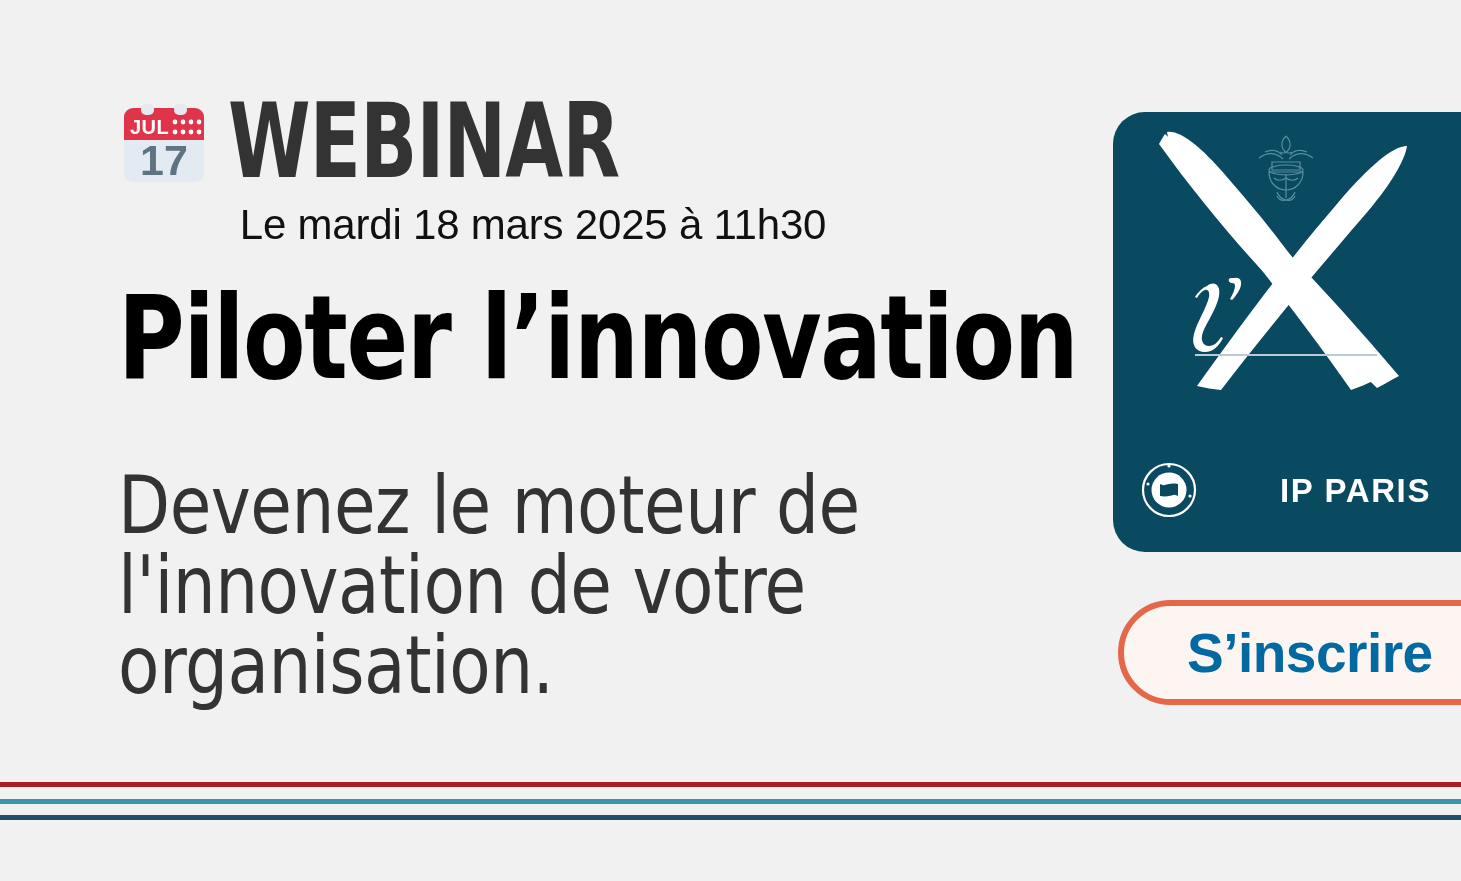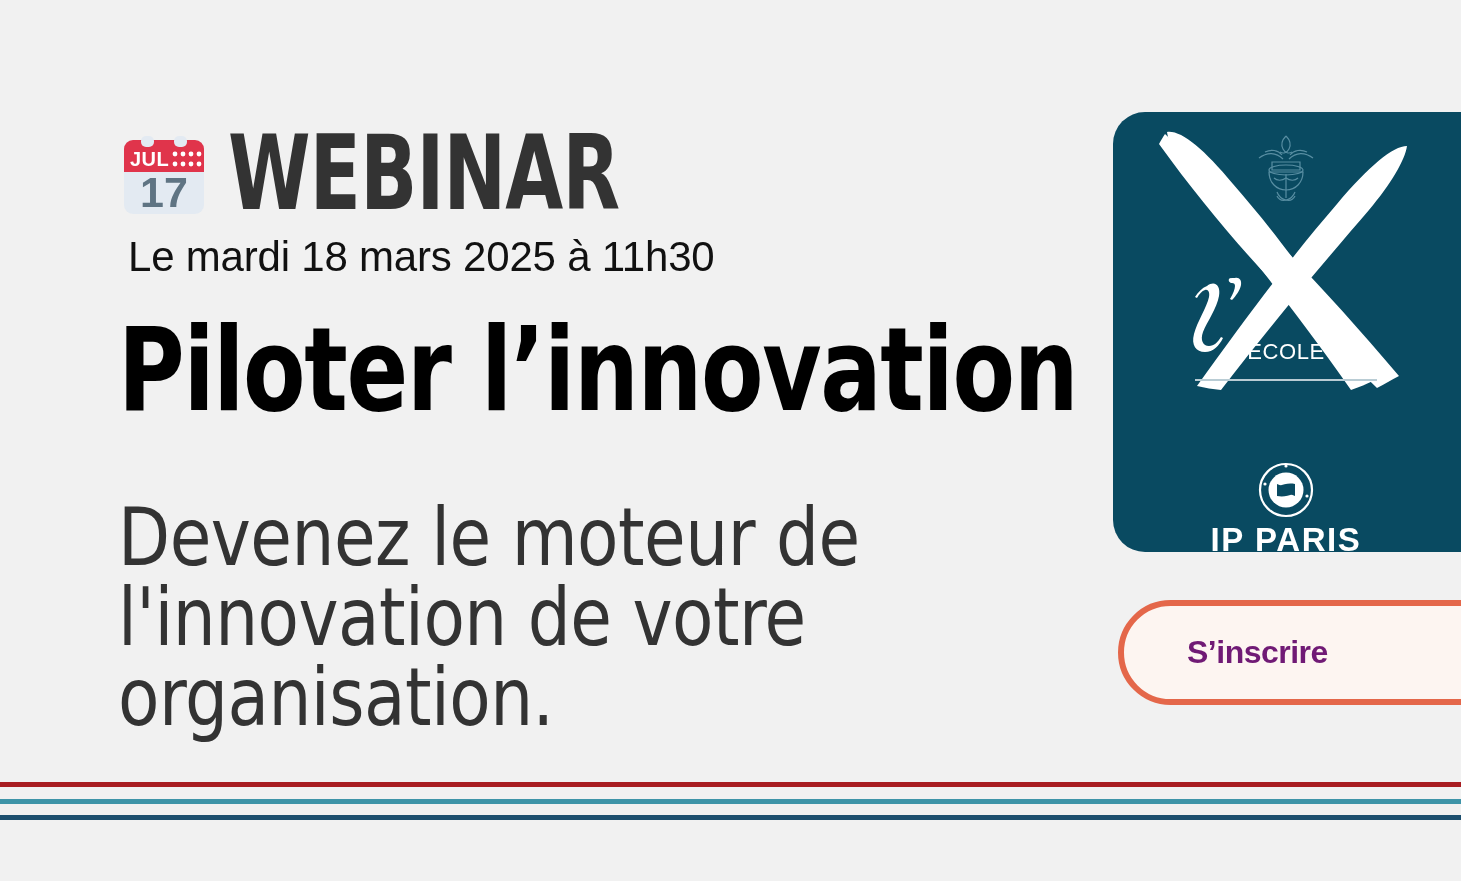--- a/index.html
+++ b/index.html
@@ -22,21 +22,21 @@
     width: 1461px;
     height: 881px;
     background: #f1f1f1;
     overflow: hidden;
   }
 
   
   .left-col {
     position: absolute;
     left: 118px;
-    top: 128px;
+    top: 96px;
     width: 820px;
   }
 
   .eyebrow-row {
     display: flex;
     align-items: center;
     height: 96px;
     gap: 18px;
   }
 
@@ -65,20 +65,21 @@
   .date-line {
     margin-top: 10px;
     font-family: "Liberation Sans", sans-serif;
     font-weight: 400;
     font-size: 42px;
     line-height: 1.1;
     color: #111111;
     white-space: nowrap;
     letter-spacing: -0.2px;
     margin-left: 10px;
+    text-align: center;
   }
 
   .headline {
     margin-top: 40px;
     font-family: "Liberation Sans Narrow", "DejaVu Sans Condensed", "Liberation Sans", sans-serif;
     font-weight: 700;
     font-size: 115px;
     line-height: 0.88;
     letter-spacing: -1.5px;
     color: #000000;
@@ -161,22 +162,21 @@
   }
 
   .ip-row {
     position: absolute;
     left: 0;
     top: 350px;
     width: 290px;
     display: flex;
     align-items: center;
     justify-content: space-between;
-    gap: 5px;
-    flex-direction: column;
+    gap: 13px;
   }
   .ip-badge { width: 56px; height: 56px; flex: 0 0 auto; }
   .ip-badge svg { display: block; width: 56px; height: 56px; }
   .ip-text {
     font-family: "Liberation Sans", sans-serif;
     font-weight: 700;
     font-size: 33px;
     letter-spacing: 1.6px;
     color: #ffffff;
     line-height: 1;
@@ -195,23 +195,23 @@
     border-radius: 54px;
     display: flex;
     align-items: center;
     justify-content: flex-start;
     padding-left: 63px;
     cursor: pointer;
   }
   .cta-label {
     font-family: "Liberation Sans", sans-serif;
     font-weight: 700;
-    font-size: 32px;
+    font-size: 55px;
     letter-spacing: -0.5px;
-    color: #701a75;
+    color: #0369a1;
     white-space: nowrap;
   }
 
   
   .rule {
     position: absolute;
     left: 0;
     width: 1461px;
   }
   .rule-red   { top: 782px; height: 5px;  background: #a81d21; }
@@ -303,21 +303,20 @@
                      c 5 0 9 -4 12 -9 l 2 1 c -4 8 -10 14 -18 14 c -9 0 -14 -7 -11 -18
                      c 3 -12 13 -27 15 -37 c 1 -5 -1 -8 -4 -7 c -3 1 -6 4 -8 8 l -2 -1
                      c 3 -5 7 -9 12 -11 z"></path>
             <path d="M94 160 c 4 -1 7 2 6 7 c -1 5 -5 11 -9 15 l -2 -1 c 3 -5 5 -10 5 -13
                      c 0 -2 -1 -3 -3 -3 c -2 0 -4 -2 -3 -4 c 0 -1 3 -1 6 -1 z"></path>
           </g>
         </svg>
       </div>
 
       <div class="logo-textblock">
-        <div class="lt-ecole">ÉCOLE</div>
         <div class="logo-rule"></div>
       </div>
 
       <div class="ip-row">
         <span class="ip-badge">
           <svg viewBox="0 0 56 56" xmlns="http://www.w3.org/2000/svg" aria-hidden="true">
             <circle cx="28" cy="28" r="26" fill="none" stroke="#ffffff" stroke-width="2.2"></circle>
             <circle cx="28" cy="28" r="17.5" fill="#ffffff"></circle>
 
             <path d="M19 22 c 6 2 11 5 16 10 c -5 2 -10 3 -16 2 z" fill="#094a61"></path>

